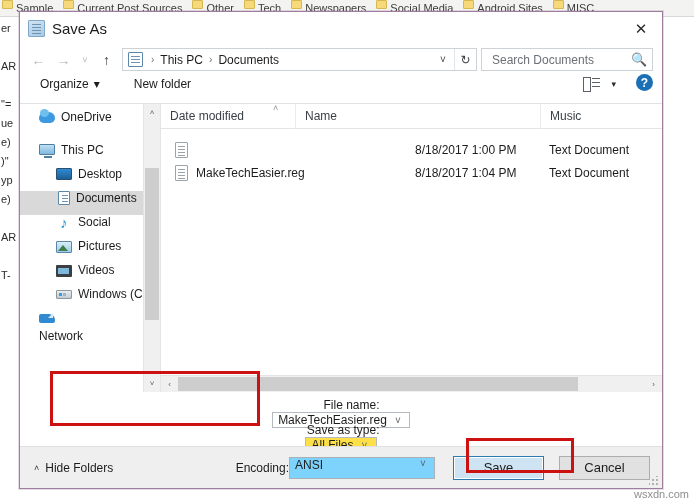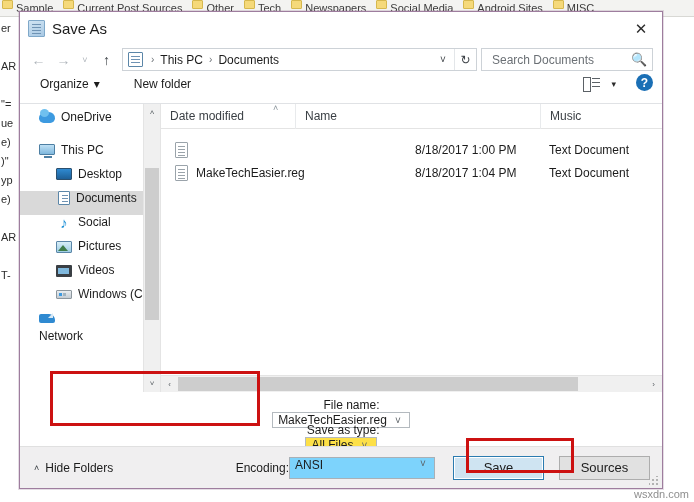--- a/index.html
+++ b/index.html
@@ -574,21 +574,21 @@
     <span id="hide-folders">
       <span id="hf-caret">˄</span>
       <span>Hide Folders</span>
     </span>
     <span id="enc-label">Encoding:</span>
     <span id="enc-select">
       <span>ANSI</span>
       <span class="fcaret">˅</span>
     </span>
     <span class="btn" id="save-btn">Save</span>
-    <span class="btn" id="cancel-btn">Sources</span>
+    <span class="btn" id="cancel-btn">Cancel</span>
     <span id="resize-grip"></span>
   </div>
 </div>
 
 <div class="annot" id="annot-fields"></div>
 <div class="annot" id="annot-save"></div>
 
 <div id="watermark">wsxdn.com</div>
 
 </body></html>

